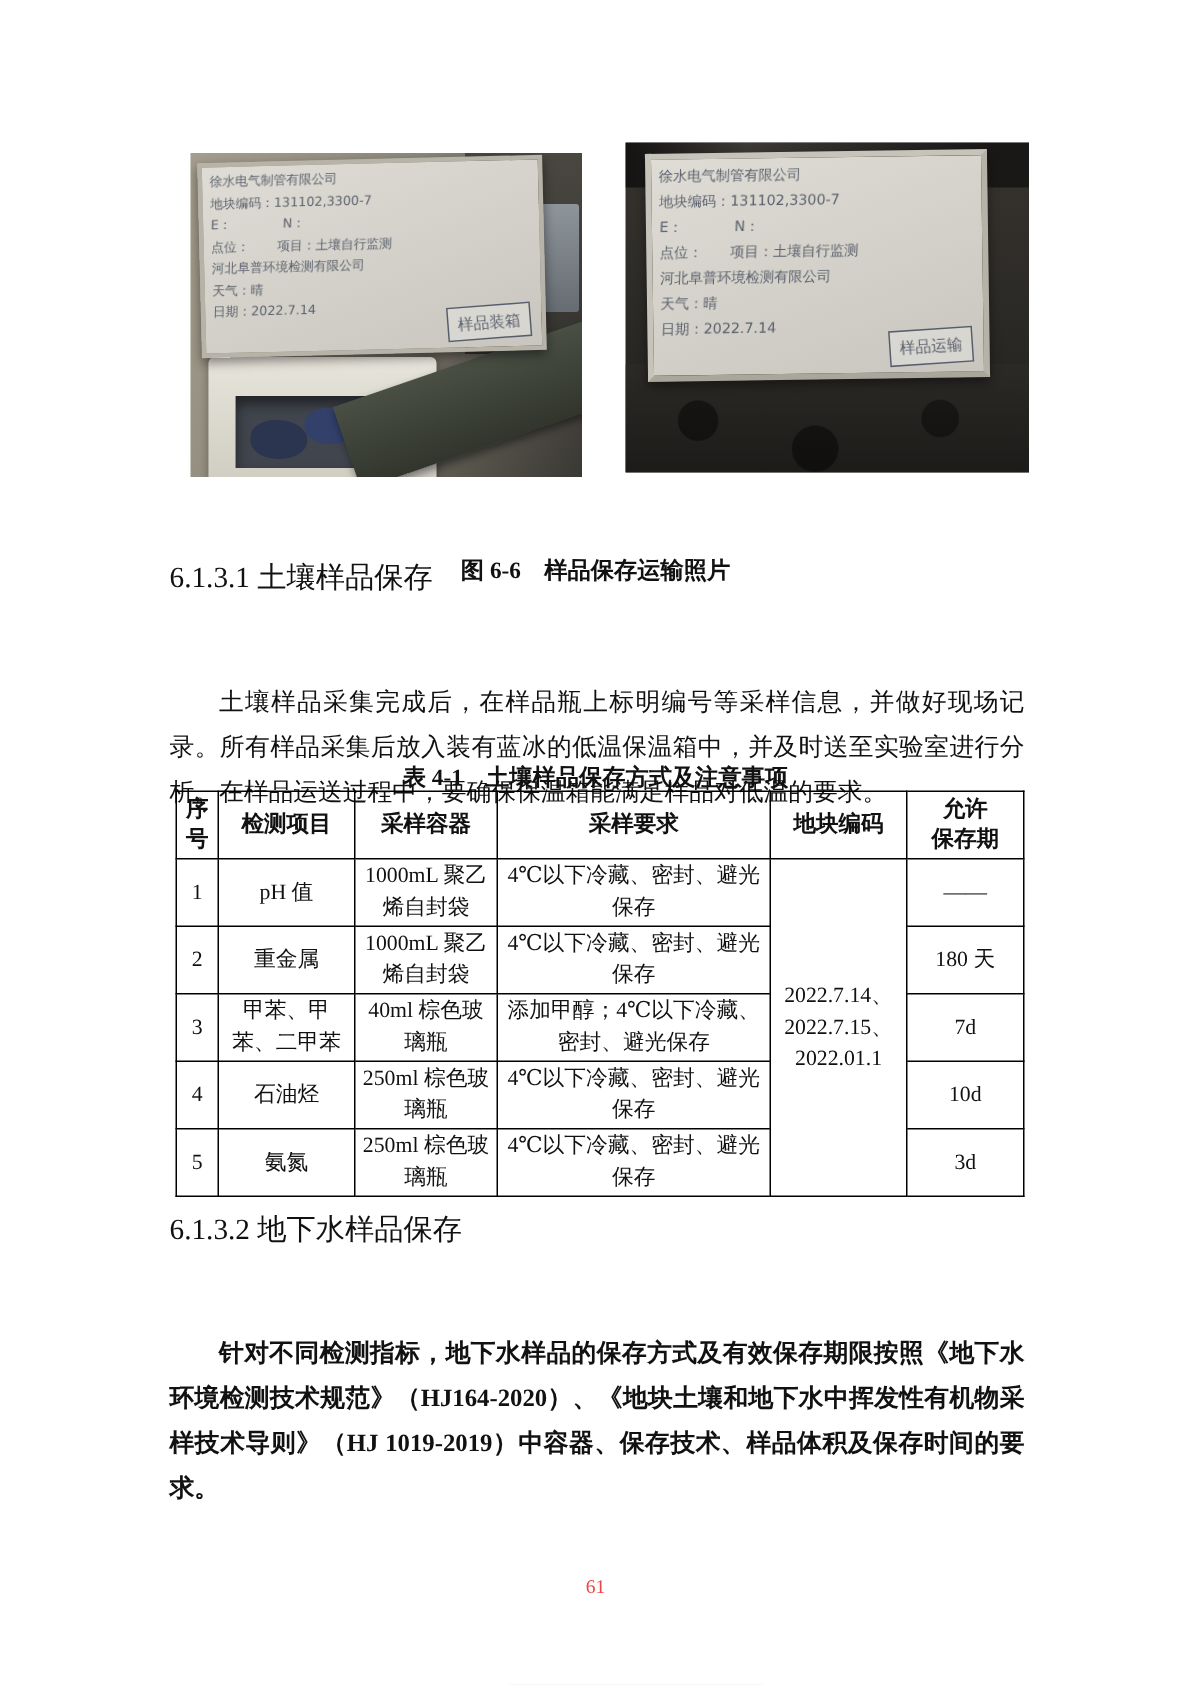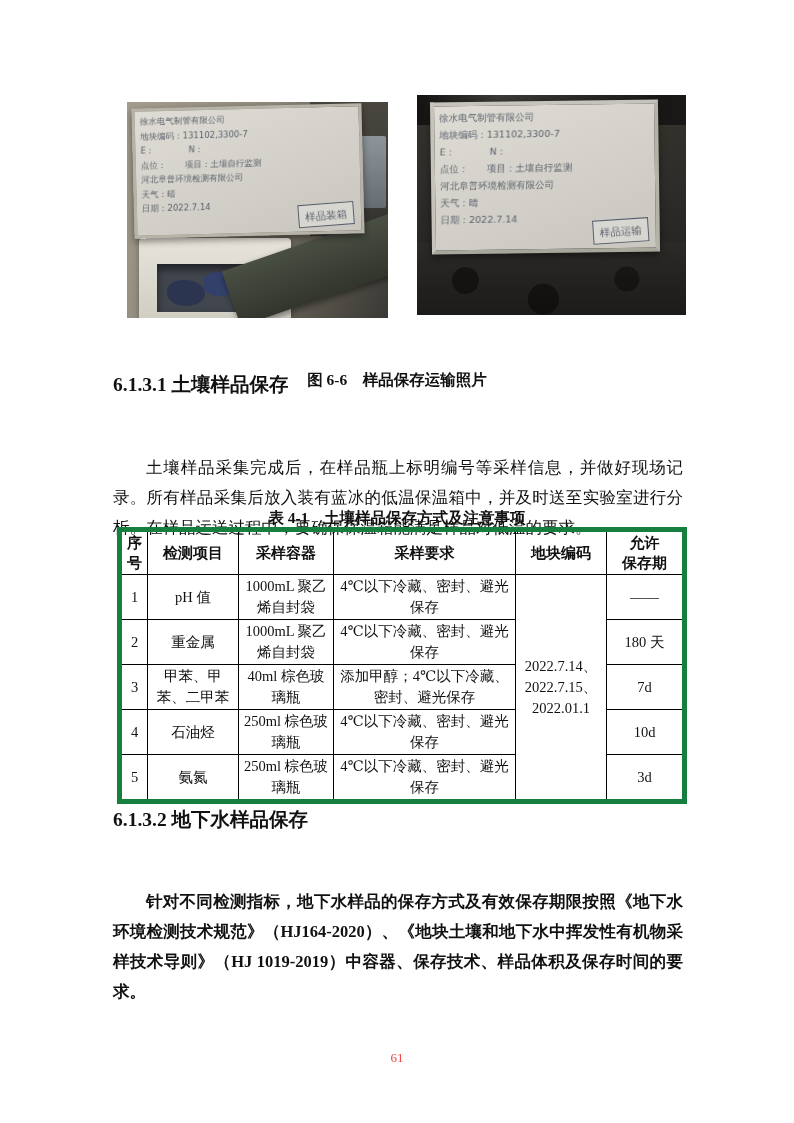--- a/index.html
+++ b/index.html
@@ -57,29 +57,29 @@
       radial-gradient(circle at 18% 52%, rgba(0,0,0,.45) 0 13px, transparent 14px),
       radial-gradient(circle at 47% 78%, rgba(0,0,0,.45) 0 15px, transparent 16px),
       radial-gradient(circle at 78% 50%, rgba(0,0,0,.40) 0 12px, transparent 13px),
       linear-gradient(180deg,#2c2a27,#1c1b19); }
 
   
   .fig-caption, .tbl-caption { position:absolute; left:0; width:100%;
     text-align:center; font-weight:bold; font-size:15.5px; }
   .fig-caption { top:338px;margin-top:32px; }
   .tbl-caption { top:508px; }
-  .sec-heading { position:absolute; left:113px; font-weight:bold; font-size:19.5px;text-align:center; }
+  .sec-heading { position:absolute; left:113px; font-weight:normal; font-size:19.5px;text-align:center; }
   .h-soil { top:371px; } .h-gw { top:806px; }
   .para { position:absolute; left:113px; width:570px; font-size:16.5px;
     line-height:30px; text-align:justify; text-indent:2em;margin-top:43px; }
   .p-soil { top:410px; } .p-gw { top:844px;font-weight:bold; }
 
   
   table.soil { position:absolute; left:117px; top:527px; width:565px;
-    border-collapse:collapse; border:5px solid #15803d; table-layout:fixed; }
+    border-collapse:collapse; border:1px solid #15803d; table-layout:fixed; }
   table.soil th, table.soil td { border:1px solid #000; text-align:center;
     vertical-align:middle; padding:1px 3px; }
   table.soil th { font-size:15px; font-weight:bold; line-height:20px; height:45px; }
   table.soil td { font-size:14.5px; line-height:21px; height:44px; }
   col.c-no{width:28px;} col.c-item{width:91px;} col.c-cont{width:95px;}
   col.c-req{width:182px;} col.c-time{width:91px;} col.c-ret{width:78px;}
   th.th-no { word-break:break-all; padding:1px 6px; }
 
   .page-num { position:absolute; left:0; width:100%; top:1050px;
     text-align:center; font-size:13px; color:#ef4444; }

